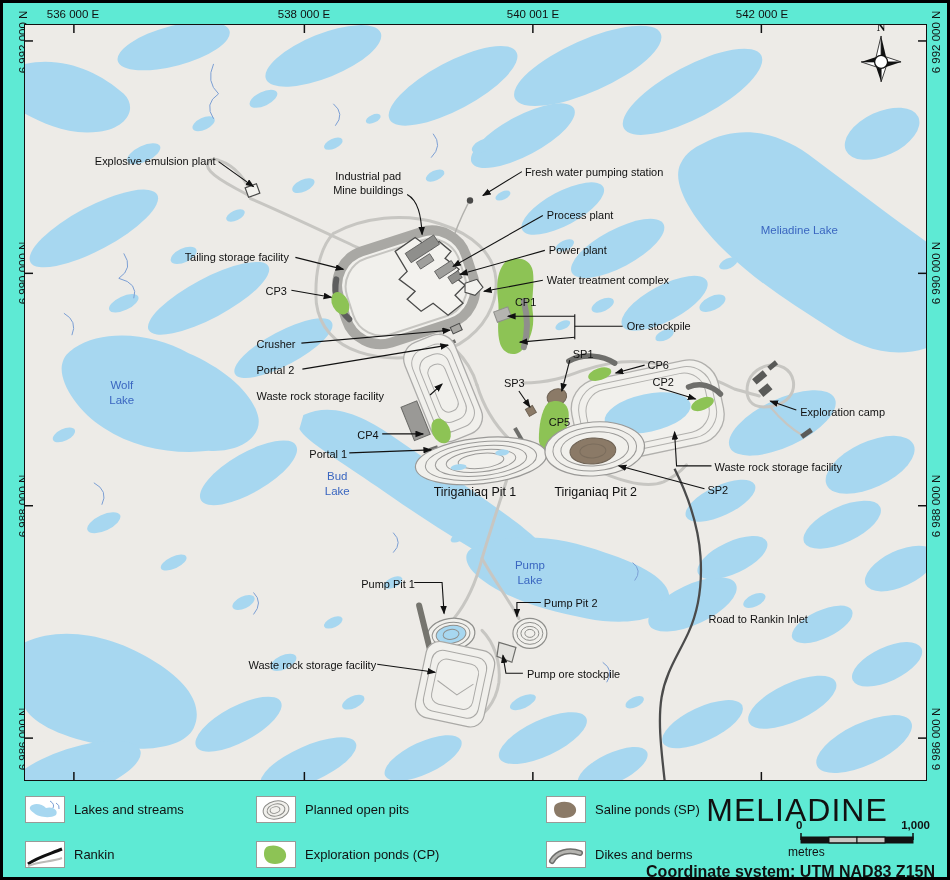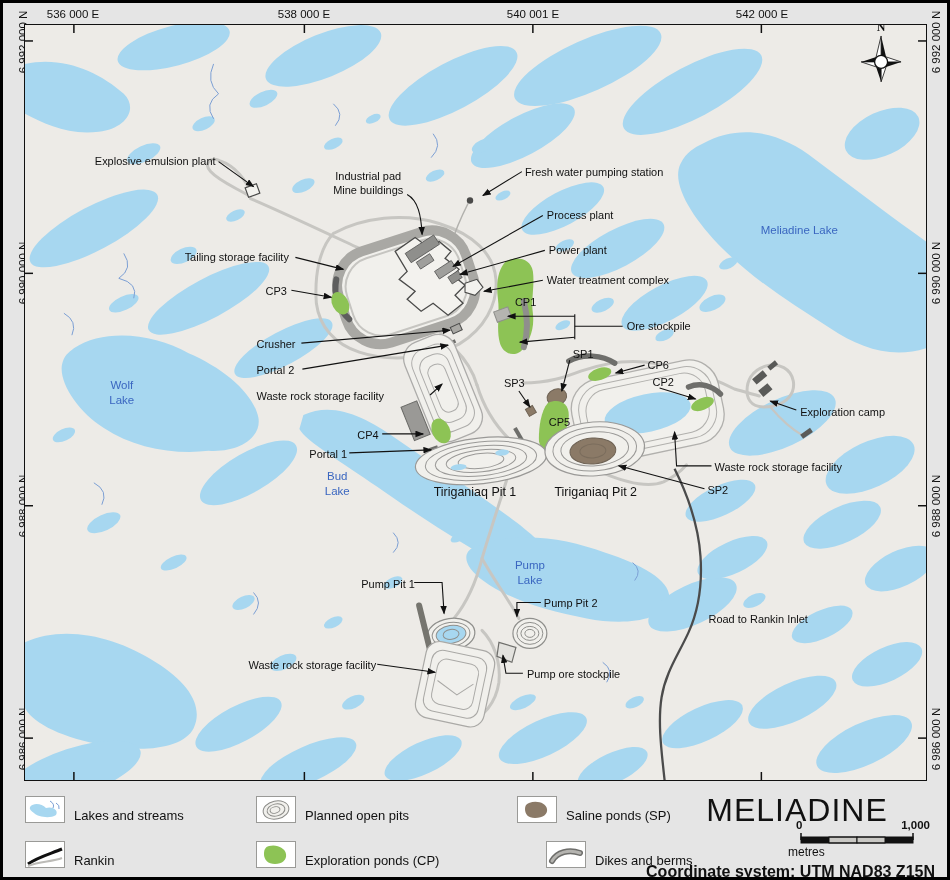--- a/index.html
+++ b/index.html
@@ -1,25 +1,25 @@
 <!DOCTYPE html>
 <html><head>
 <meta charset="utf-8">
 <style>
   html,body{margin:0;padding:0;background:#fff;}
-  .page{position:relative;width:950px;height:880px;background:#e5e5e5;border:3px solid #000;box-sizing:border-box;overflow:hidden;font-family:"Liberation Sans",sans-serif;}
+  .page{position:relative;width:950px;height:880px;background:#5eead4;border:3px solid #000;box-sizing:border-box;overflow:hidden;font-family:"Liberation Sans",sans-serif;}
   .map-frame{position:absolute;left:21px;top:21px;width:903px;height:757px;border:1.5px solid #111;box-sizing:border-box;background:#edebe7;}
   .map-frame svg{display:block;width:100%;height:100%;}
   .ax{position:absolute;font-size:11.5px;color:#111;text-align:center;width:100px;height:14px;line-height:14px;}
   .ax-side{transform:rotate(-90deg);}
   svg text{font-family:"Liberation Sans",sans-serif;}
   .lbl{font-size:11px;fill:#111;}
   .lbl-pit{font-size:12.5px;fill:#111;}
   .lbl-lake{font-size:11.5px;fill:#3a66c0;}
-  .legend-item{position:absolute;display:flex;align-items:flex-end;gap:9px;}
+  .legend-item{position:absolute;display:flex;align-items:center;gap:9px;}
   .legend-label{font-size:13px;color:#111;}
   .swatch{width:40px;height:27px;border:1px solid #9a9a97;background:#fff;box-sizing:border-box;}
   .swatch svg{display:block;width:100%;height:100%;}
   .map-title{position:absolute;right:20px;top:789px;width:260px;text-align:center;font-size:32px;letter-spacing:1px;color:#111;}
   .scalebar{position:absolute;left:785px;top:816px;width:145px;height:42px;}
   .scale-num{position:absolute;top:0;font-size:11.5px;font-weight:600;color:#111;}
   .scale-unit{position:absolute;top:26px;left:0;width:100%;text-align:left;font-size:12px;color:#111;}
   .coord{position:absolute;right:12px;top:860px;font-size:16px;font-weight:bold;color:#111;}
 </style>
 </head>
@@ -402,21 +402,21 @@
       <span class="legend-label">Planned open pits</span>
     </div>
     <div class="legend-item" style="left:253px;top:838px">
       <span class="swatch">
           <svg viewBox="0 0 38 25">
         <path d="M 12 4 C 20 2 28 6 29 12 C 30 18 25 22 18 22 C 11 22 7 18 7 12 C 7 8 8 5 12 4 Z" fill="#8dc355"></path>
       </svg>
         </span>
       <span class="legend-label">Exploration ponds (CP)</span>
     </div>
-    <div class="legend-item" style="left:514px;top:793px">
+    <div class="legend-item" style="left:543px;top:793px">
       <span class="swatch">
           <svg viewBox="0 0 38 25">
         <path d="M 11 6 C 19 3 28 6 29 12 C 30 17 25 21 17 21 C 10 21 7 17 7 12 C 7 9 8 7 11 6 Z" fill="#8b7a67"></path>
       </svg>
         </span>
       <span class="legend-label">Saline ponds (SP)</span>
     </div>
     <div class="legend-item" style="left:543px;top:838px">
       <span class="swatch">
           <svg viewBox="0 0 38 25">

